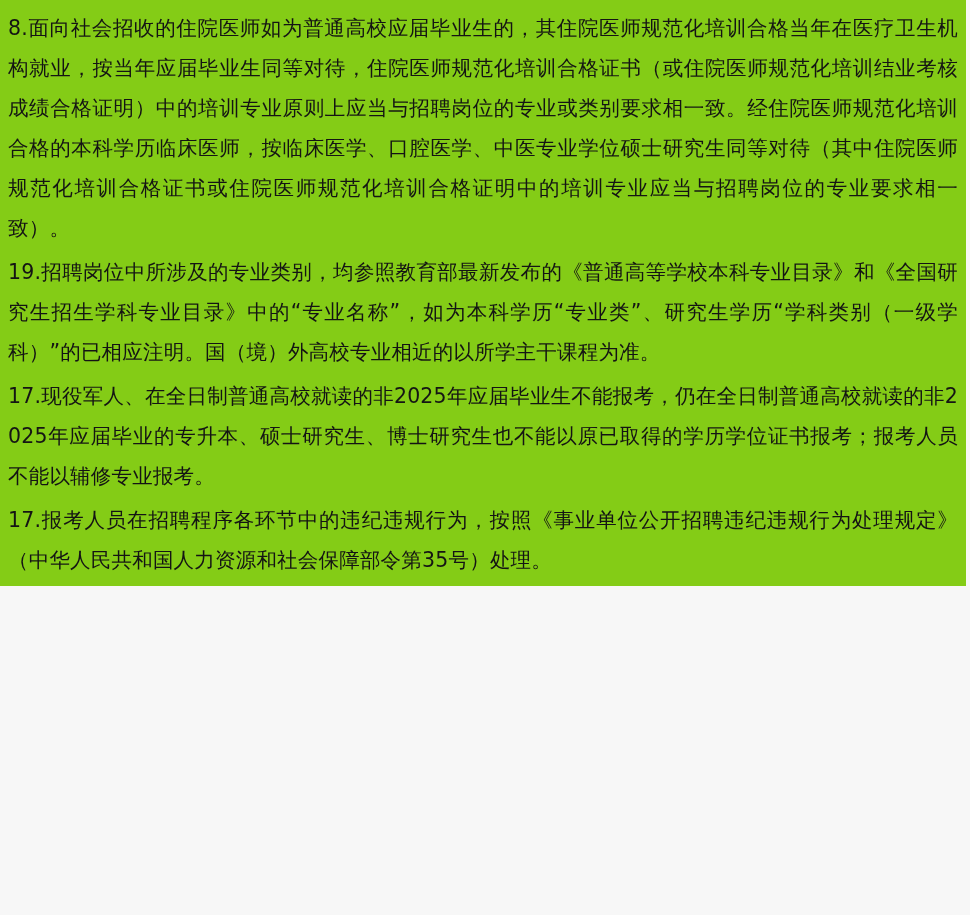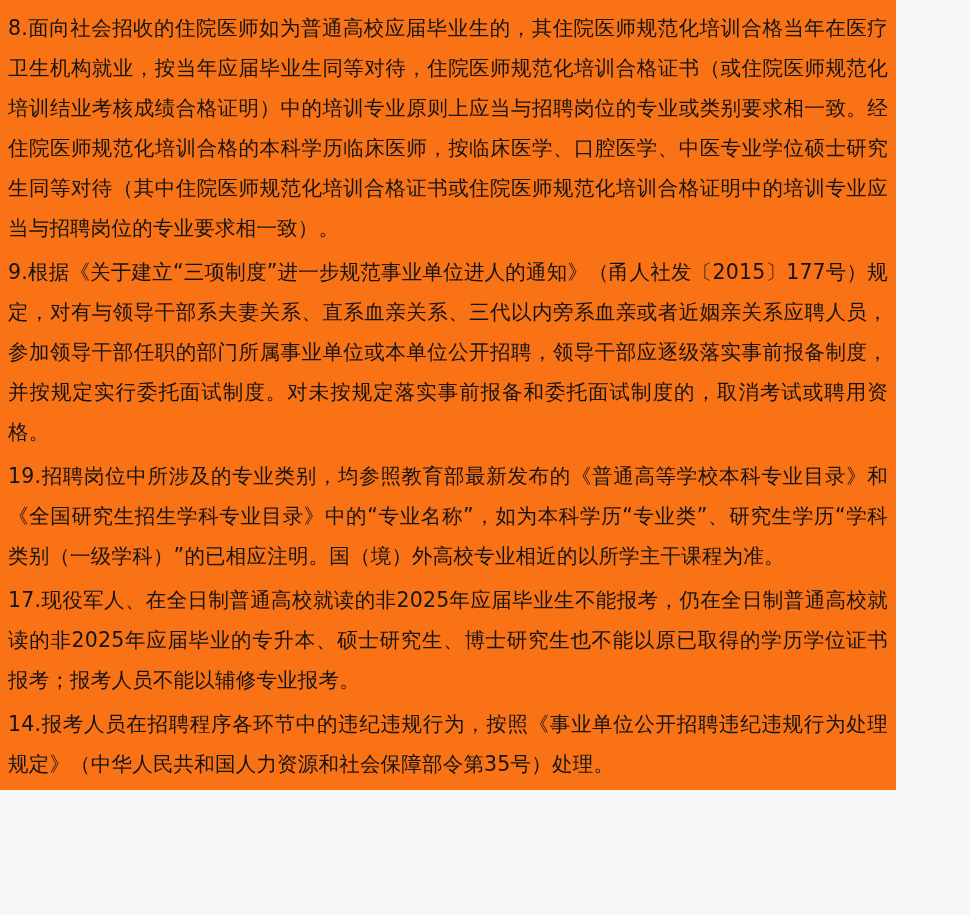--- a/index.html
+++ b/index.html
@@ -7,41 +7,40 @@
     padding: 0;
     background: #f7f7f7;
   }
   body {
     width: 970px;
     min-height: 915px;
     font-family: "DejaVu Sans", "Liberation Sans", sans-serif;
     color: #1a1a1a;
   }
   .document {
-    width: 896px;
+    width: 966px;
     box-sizing: border-box;
     padding: 8px 8px 6px 8px;
-    background: #f97316;
+    background: #84cc16;
   }
   .para {
     font-size: 20.5px;
     line-height: 40px;
     text-align: justify;
     text-justify: inter-ideograph;
     margin: 0 0 4px 0;
     letter-spacing: 0.2px;
     color: #141414;
     word-break: break-all;
   }
   .para:last-child {
     margin-bottom: 0;
   }
 </style>
 </head>
 <body>
 
 <div class="document">
   <p class="para">8.面向社会招收的住院医师如为普通高校应届毕业生的，其住院医师规范化培训合格当年在医疗卫生机构就业，按当年应届毕业生同等对待，住院医师规范化培训合格证书（或住院医师规范化培训结业考核成绩合格证明）中的培训专业原则上应当与招聘岗位的专业或类别要求相一致。经住院医师规范化培训合格的本科学历临床医师，按临床医学、口腔医学、中医专业学位硕士研究生同等对待（其中住院医师规范化培训合格证书或住院医师规范化培训合格证明中的培训专业应当与招聘岗位的专业要求相一致）。</p>
-  <p class="para">9.根据《关于建立“三项制度”进一步规范事业单位进人的通知》（甬人社发〔2015〕177号）规定，对有与领导干部系夫妻关系、直系血亲关系、三代以内旁系血亲或者近姻亲关系应聘人员，参加领导干部任职的部门所属事业单位或本单位公开招聘，领导干部应逐级落实事前报备制度，并按规定实行委托面试制度。对未按规定落实事前报备和委托面试制度的，取消考试或聘用资格。</p>
   <p class="para">19.招聘岗位中所涉及的专业类别，均参照教育部最新发布的《普通高等学校本科专业目录》和《全国研究生招生学科专业目录》中的“专业名称”，如为本科学历“专业类”、研究生学历“学科类别（一级学科）”的已相应注明。国（境）外高校专业相近的以所学主干课程为准。</p>
   <p class="para">17.现役军人、在全日制普通高校就读的非2025年应届毕业生不能报考，仍在全日制普通高校就读的非2025年应届毕业的专升本、硕士研究生、博士研究生也不能以原已取得的学历学位证书报考；报考人员不能以辅修专业报考。</p>
-  <p class="para">14.报考人员在招聘程序各环节中的违纪违规行为，按照《事业单位公开招聘违纪违规行为处理规定》（中华人民共和国人力资源和社会保障部令第35号）处理。</p>
+  <p class="para">17.报考人员在招聘程序各环节中的违纪违规行为，按照《事业单位公开招聘违纪违规行为处理规定》（中华人民共和国人力资源和社会保障部令第35号）处理。</p>
 </div>
 
 </body></html>

